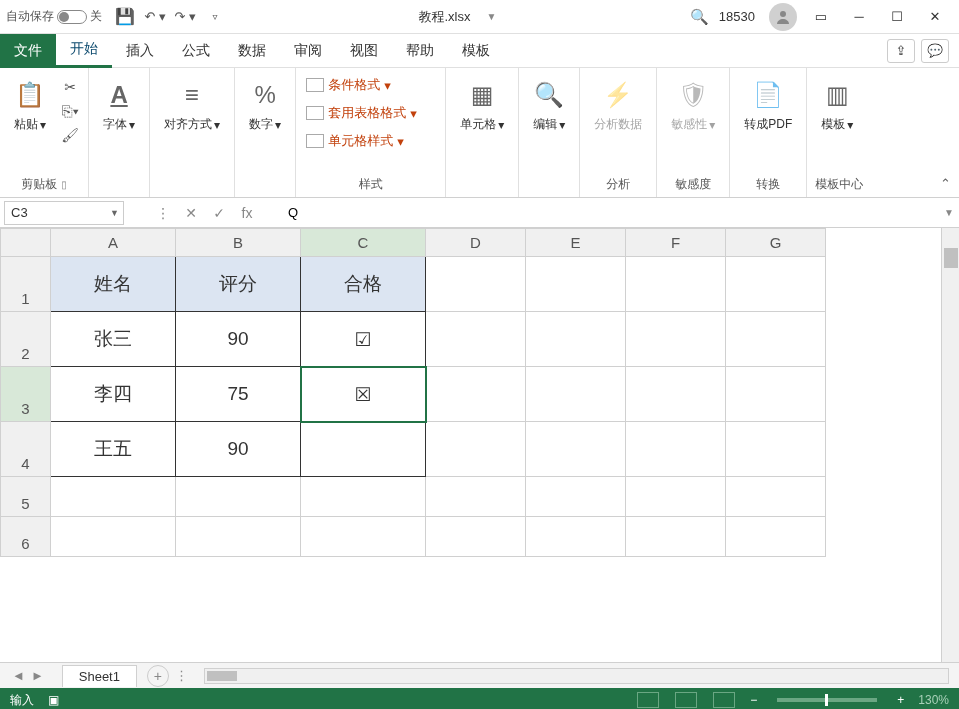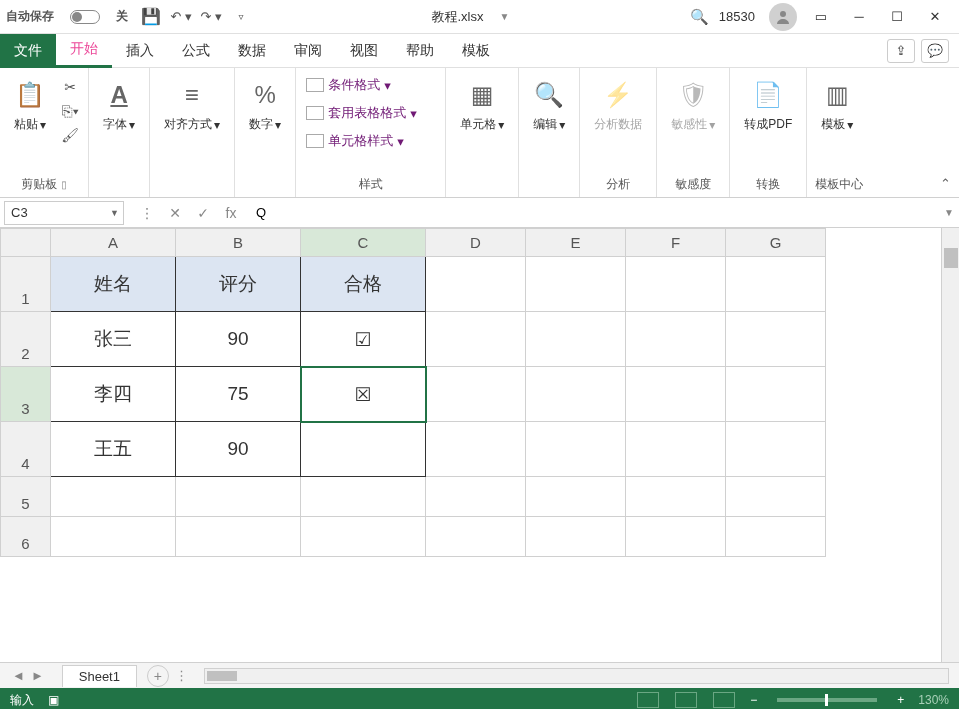--- a/index.html
+++ b/index.html
@@ -1,56 +1,56 @@
 <!DOCTYPE html>
 <html><head>
 <meta charset="utf-8">
 <style>
 * { box-sizing: border-box; margin: 0; padding: 0; font-family: "Microsoft YaHei", "Segoe UI", sans-serif; }
 body { background: #fff; width: 959px; height: 709px; overflow: hidden; font-size: 13px; color: #333; }
 
 
 .titlebar { height: 34px; background: #fff; display: flex; align-items: center; padding: 0 6px; border-bottom: 1px solid #e0e0e0; }
-.autosave { display: flex; align-items: center; gap: 16px; font-size: 12px; color: #555; font-weight: bold; }
+.autosave { display: flex; align-items: center; gap: 3px; font-size: 12px; color: #555; }
 .toggle { width: 30px; height: 14px; border: 1px solid #888; border-radius: 8px; position: relative; display: inline-block; }
 .toggle::after { content: ""; width: 10px; height: 10px; background: #888; border-radius: 50%; position: absolute; top: 1px; left: 1px; }
 .qat { display: flex; gap: 8px; margin-left: 12px; align-items: center; }
 .qat-btn { width: 22px; height: 22px; display: flex; align-items: center; justify-content: center; cursor: pointer; color: #555; }
 .save-icon { color: #217346; font-size: 16px; }
 .doc-title { flex: 1; text-align: center; font-size: 13px; color: #333; display: flex; justify-content: center; align-items: center; gap: 16px; }
 .winbtns { display: flex; gap: 2px; align-items: center; }
 .winbtn { width: 36px; height: 28px; display: flex; align-items: center; justify-content: center; cursor: pointer; font-size: 13px; }
 .userbadge { width: 28px; height: 28px; border-radius: 50%; background: #d0d0d0; display: flex; align-items: center; justify-content: center; margin: 0 6px; }
 
 
 .menutabs { height: 34px; background: #fff; display: flex; align-items: center; border-bottom: 1px solid #e0e0e0; }
 .menutab { padding: 0 14px; height: 34px; display: flex; align-items: center; font-size: 14px; cursor: pointer; }
 .menutab.file { background: #217346; color: #fff; }
-.menutab.active { border-bottom: 3px solid #217346; color: #ec4899; font-weight: 500; }
+.menutab.active { border-bottom: 3px solid #217346; color: #0c4a6e; font-weight: 500; }
 .menutabs-right { margin-left: auto; display: flex; gap: 6px; padding-right: 10px; }
 .righticon { width: 28px; height: 24px; border: 1px solid #ccc; border-radius: 3px; display: flex; align-items: center; justify-content: center; cursor: pointer; font-size: 13px; }
 
 
 .ribbon { height: 130px; background: #fff; display: flex; border-bottom: 1px solid #d0d0d0; position: relative; }
 .ribgroup { border-right: 1px solid #e0e0e0; padding: 4px 8px; display: flex; flex-direction: column; }
 .ribgroup-body { flex: 1; display: flex; align-items: flex-start; gap: 8px; }
 .ribgroup-label { text-align: center; font-size: 12px; color: #555; padding-top: 2px; }
 .bigbtn { display: flex; flex-direction: column; align-items: center; gap: 2px; padding: 4px 6px; cursor: pointer; min-width: 42px; }
 .bigbtn-icon { width: 32px; height: 38px; display: flex; align-items: center; justify-content: center; font-size: 24px; color: #666; }
 .bigbtn-label { font-size: 12px; display: flex; align-items: center; gap: 2px; }
 .smallbtns { display: flex; flex-direction: column; gap: 6px; padding-top: 6px; }
 .smallbtn { width: 20px; height: 18px; display: flex; align-items: center; justify-content: center; font-size: 14px; color: #555; cursor: pointer; }
-.listbtn { display: flex; align-items: center; gap: 4px; font-size: 13px; color: #701a75; padding: 4px 2px; cursor: pointer; }
+.listbtn { display: flex; align-items: center; gap: 4px; font-size: 13px; color: #c2410c; padding: 4px 2px; cursor: pointer; }
 .listbtn-icon { width: 18px; height: 14px; border: 1px solid #aaa; }
 .ribgroup.disabled .bigbtn { opacity: 0.45; }
 .collapse-chev { position: absolute; right: 8px; bottom: 6px; font-size: 13px; color: #666; cursor: pointer; }
 .launcher { font-size: 10px; color: #888; margin-left: 4px; }
 
 
-.fxbar { height: 30px; display: flex; align-items: center; border-bottom: 1px solid #d0d0d0; }
+.fxbar { height: 30px; display: flex; align-items: center; border-bottom: 1px solid #d0d0d0; gap: 16px; }
 .namebox { width: 120px; height: 24px; border: 1px solid #ccc; margin: 0 4px; display: flex; align-items: center; padding: 0 6px; font-size: 13px; position: relative; }
 .namebox-dd { position: absolute; right: 4px; font-size: 9px; color: #666; }
 .fxbtns { display: flex; gap: 2px; margin: 0 6px; }
 .fxbtn { width: 26px; height: 24px; display: flex; align-items: center; justify-content: center; color: #888; cursor: pointer; font-size: 14px; }
 .fxinput { flex: 1; height: 24px; border: none; outline: none; padding: 0 6px; font-size: 13px; }
 .fxdd { width: 20px; text-align: center; color: #888; font-size: 10px; }
 
 
 .gridwrap { position: relative; height: 434px; background: #fff; }
 .grid { border-collapse: collapse; table-layout: fixed; }

